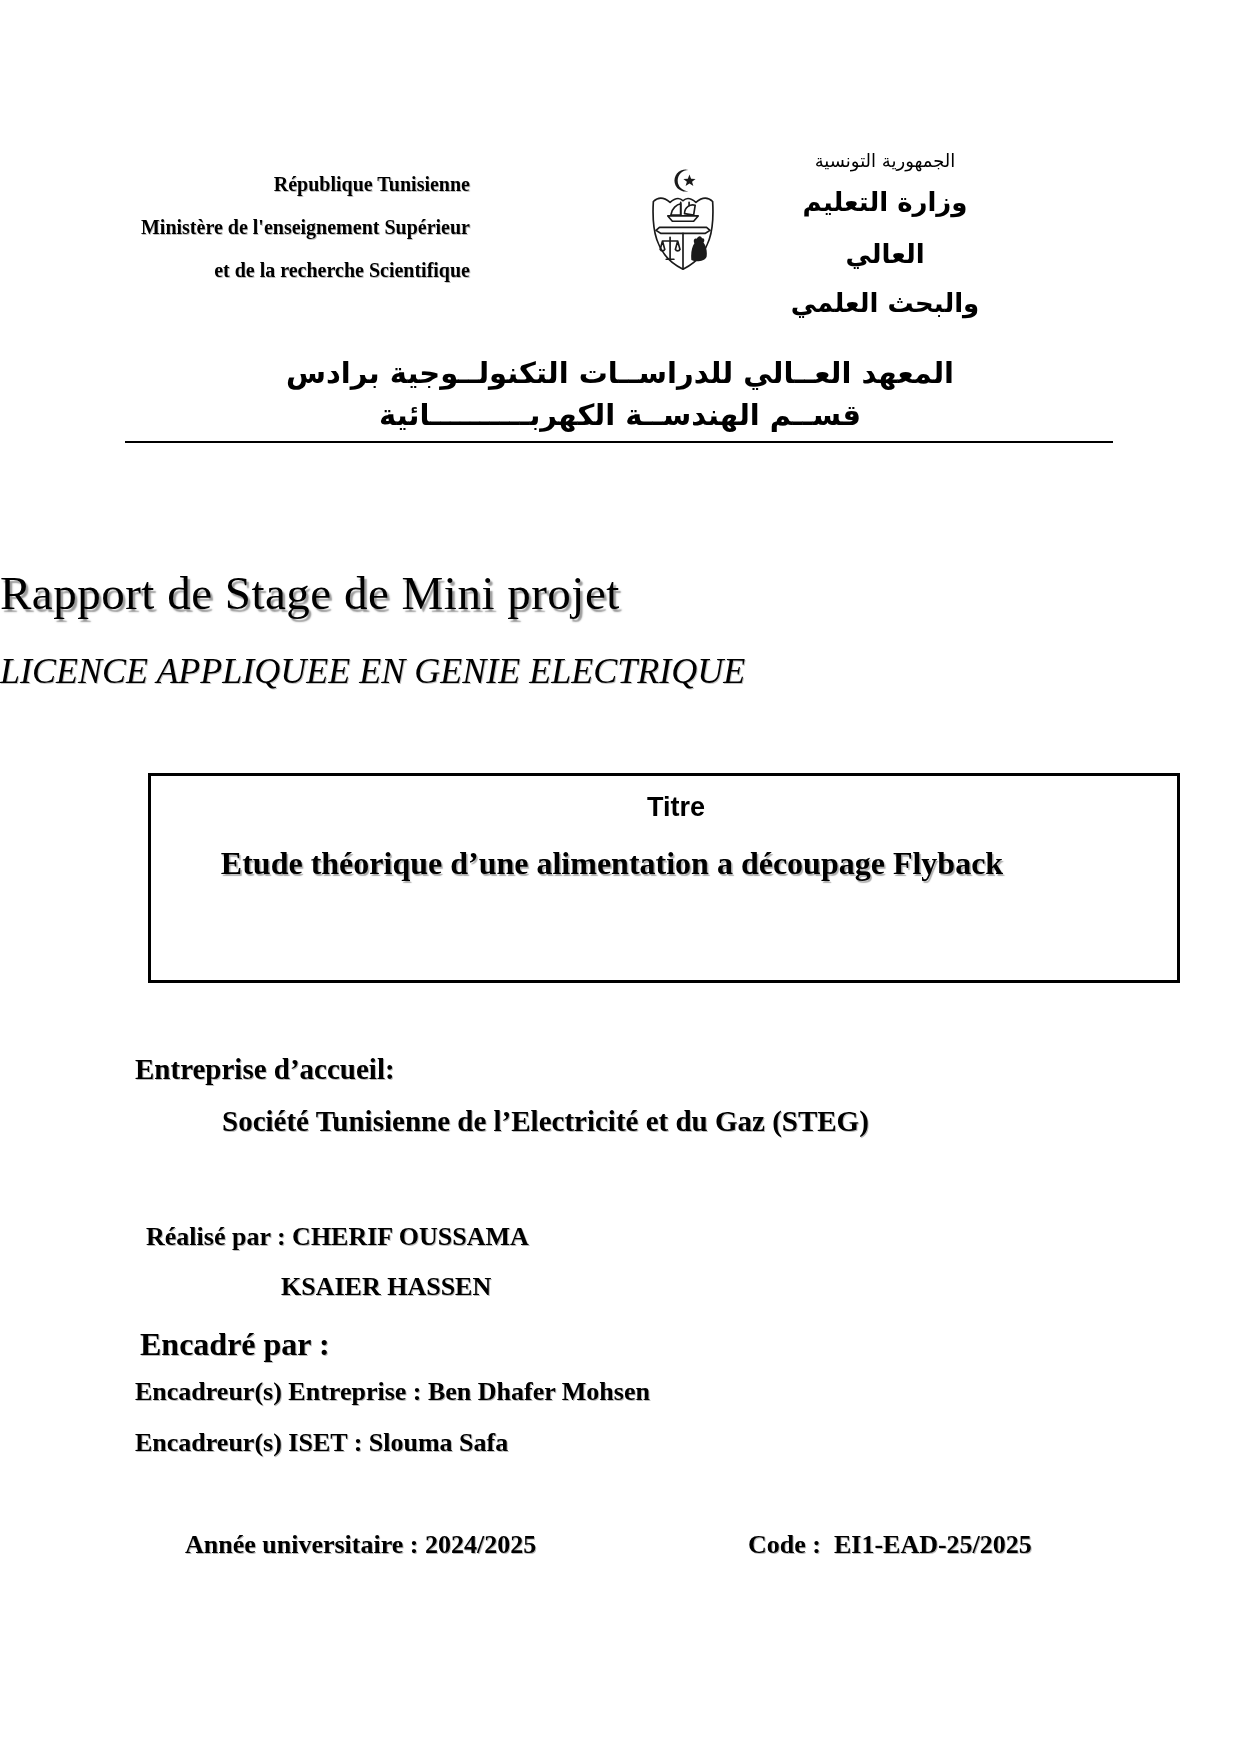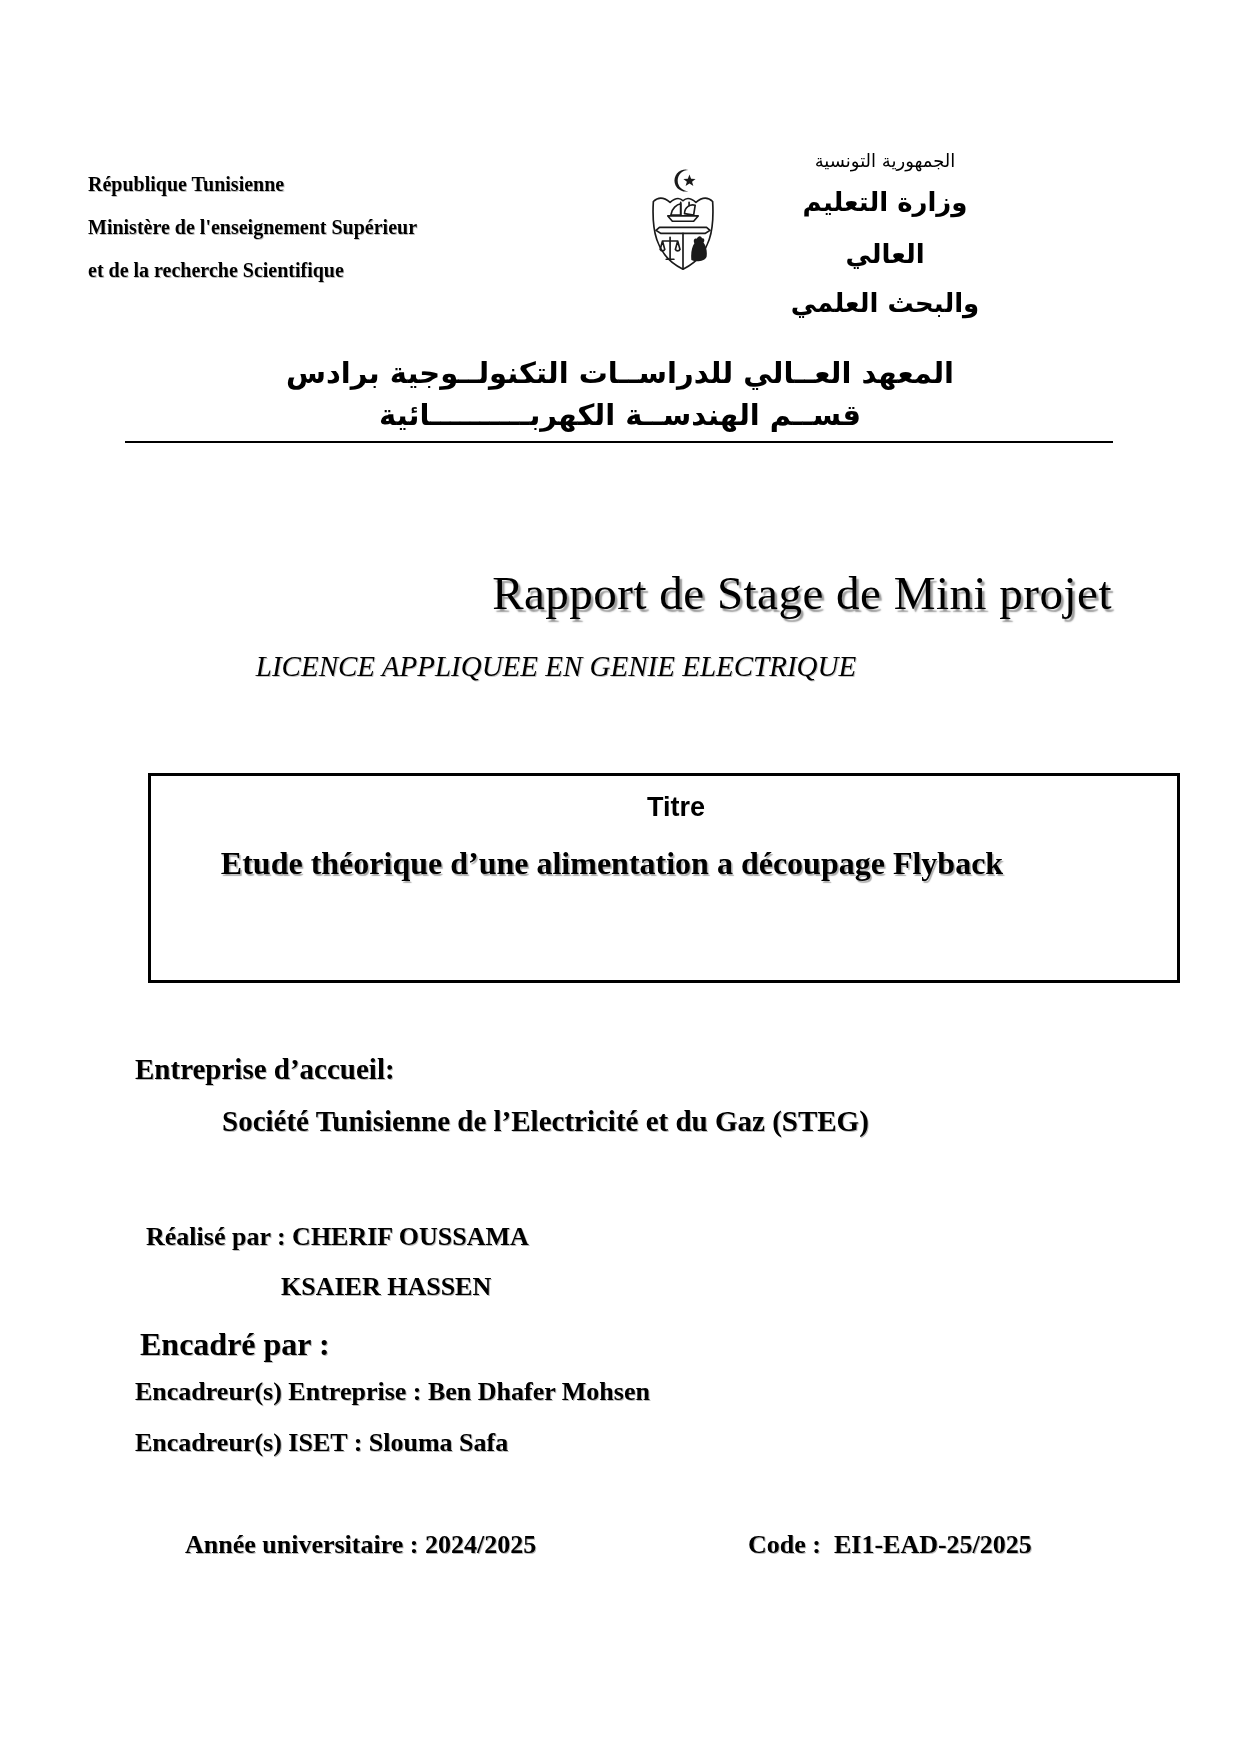--- a/index.html
+++ b/index.html
@@ -9,21 +9,21 @@
     font-family:"Liberation Serif", serif;
     color:#000;
     position:relative;
     overflow:hidden;
   }
   .abs{position:absolute;}
 
   
   .hdr-left{
     left:88px;top:163px;width:382px;
-    text-align:left;font-weight:bold;font-size:20px;line-height:43px;
+    text-align:right;font-weight:bold;font-size:20px;line-height:43px;
     text-shadow:0.8px 0.8px 0.5px rgba(110,110,110,.45);
   }
   .hdr-right{
     left:778px;top:146px;width:214px;
     direction:rtl;text-align:center;
     font-family:"DejaVu Sans", sans-serif;
   }
   .hdr-right .ar1{font-size:18px;line-height:30px;}
   .hdr-right .ar2{font-size:26px;line-height:52px;font-weight:bold;}
   .hdr-right .ar3{font-size:26px;line-height:46px;font-weight:bold;}
@@ -36,28 +36,28 @@
     font-family:"DejaVu Sans", sans-serif;
     font-weight:bold;font-size:29px;line-height:42px;
   }
   .rule{
     left:125px;top:441px;width:988px;height:0;
     border-top:2px solid #000;
   }
 
   
   .main-title{
-    left:0;top:566px;width:1112px;text-align:right;
+    left:0;top:566px;width:1112px;text-align:left;
     font-size:47px;
     text-shadow:2.5px 2.5px 1.5px rgba(120,120,120,.75);
     letter-spacing:0.5px;
   }
   .subtitle{
-    left:0;top:650px;width:1112px;text-align:center;
-    font-style:italic;font-size:29px;
+    left:0;top:650px;width:1112px;text-align:left;
+    font-style:italic;font-size:36px;
     text-shadow:1px 1px 0.5px rgba(140,140,140,.5);
   }
 
   
   .titre-box{
     left:148px;top:773px;width:1032px;height:210px;
     border:3px solid #000;box-sizing:border-box;padding-left:24px;
   }
   .titre-label{
     margin-top:16px;text-align:center;

